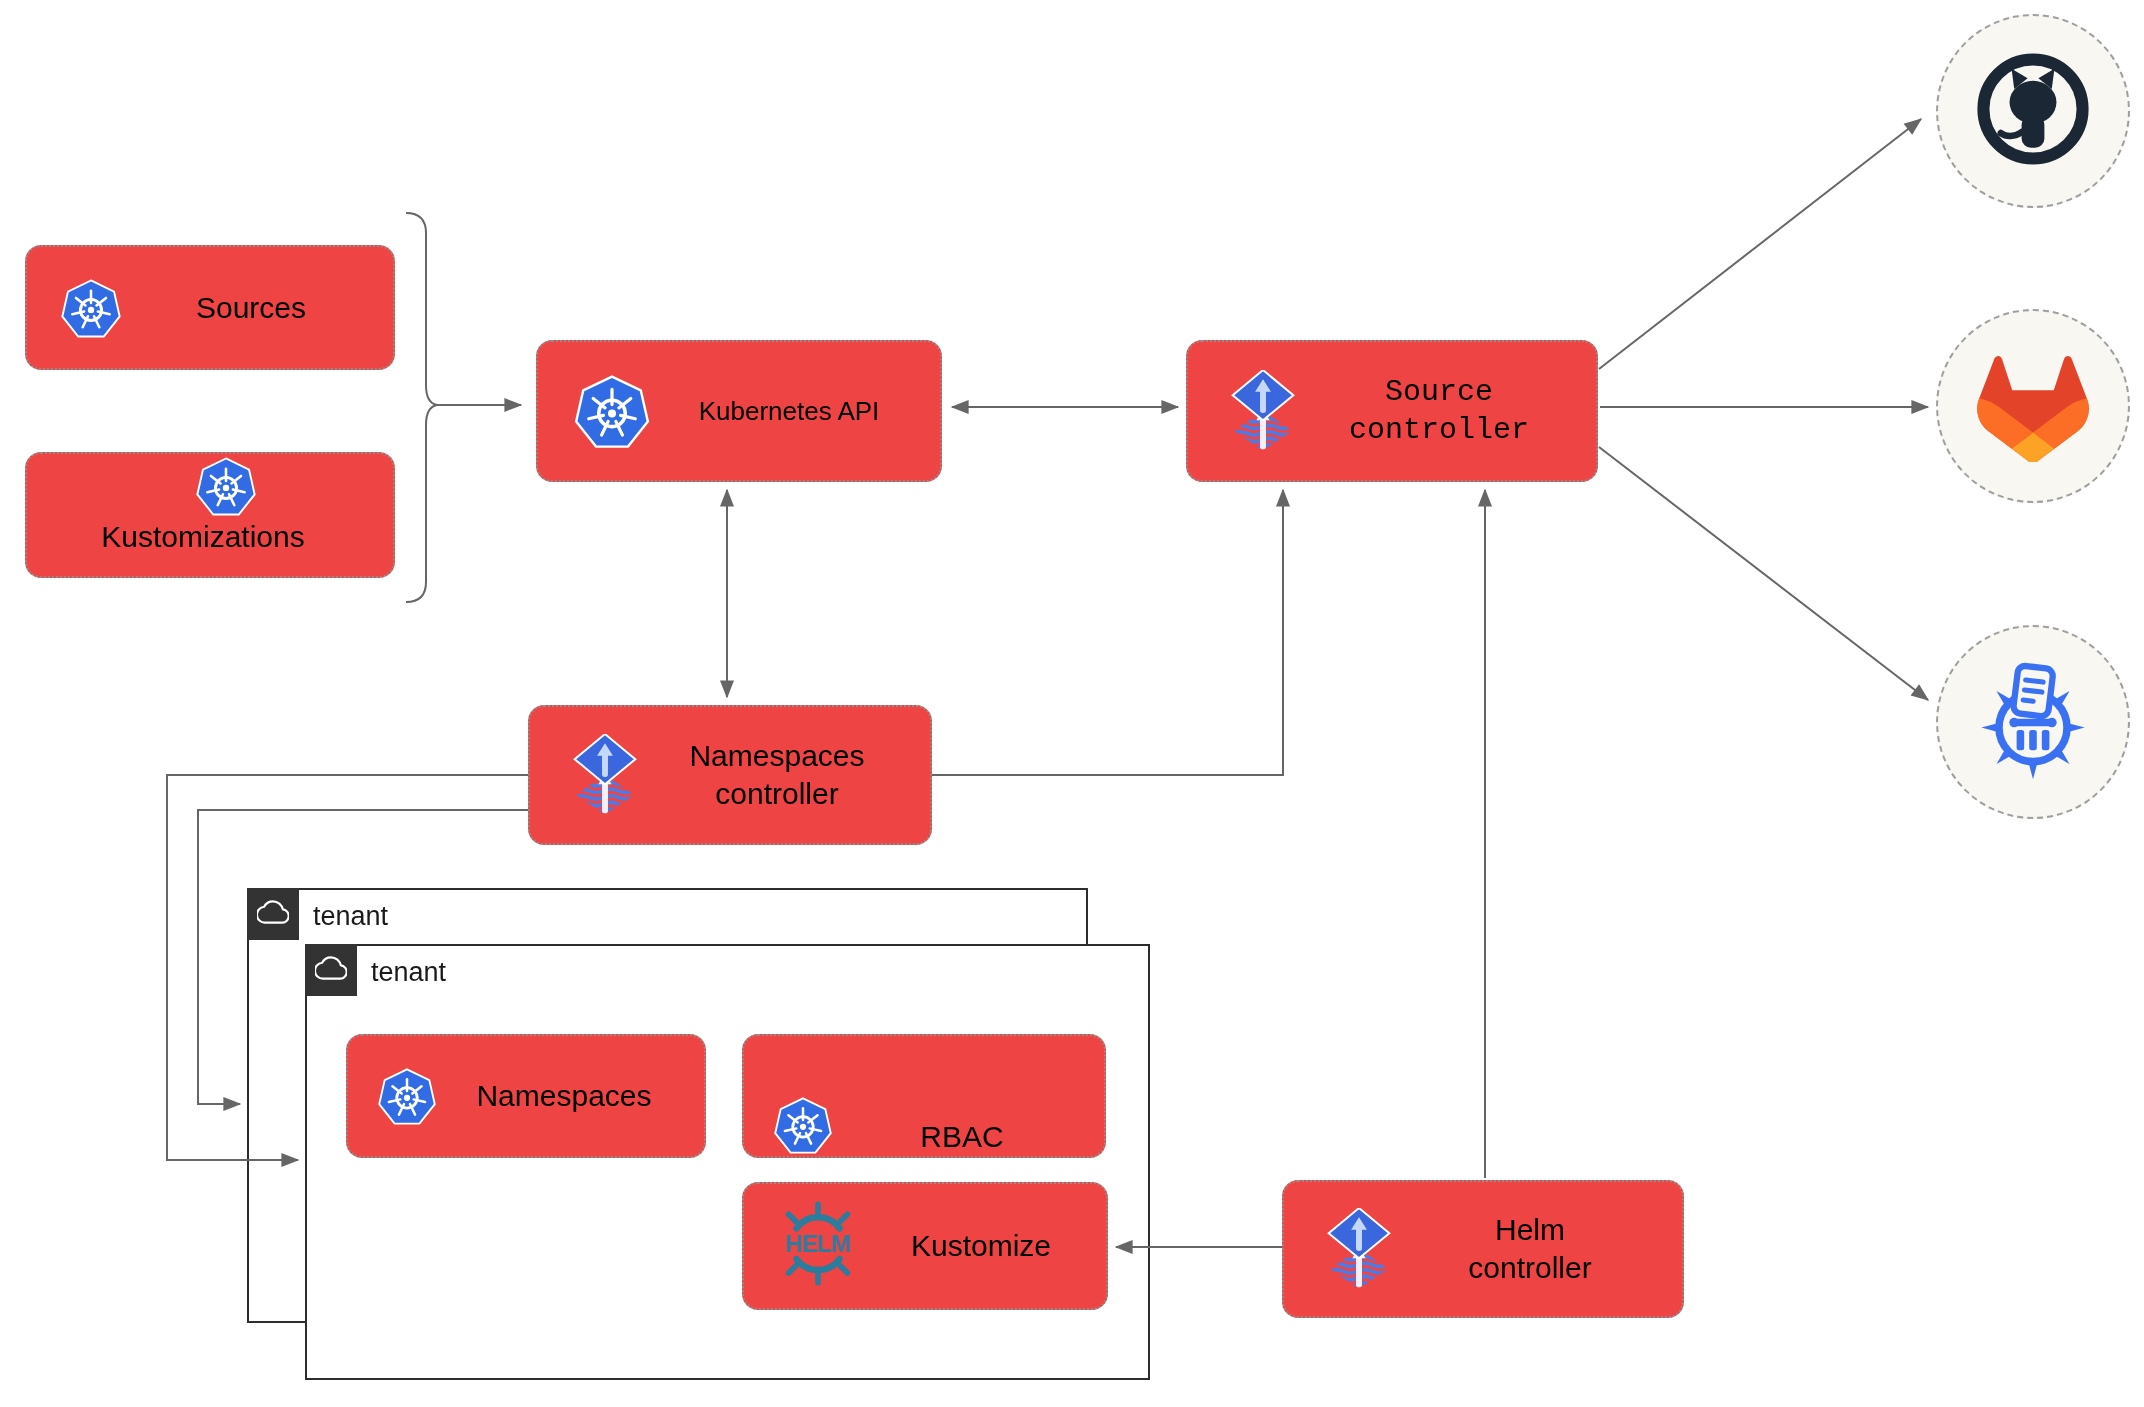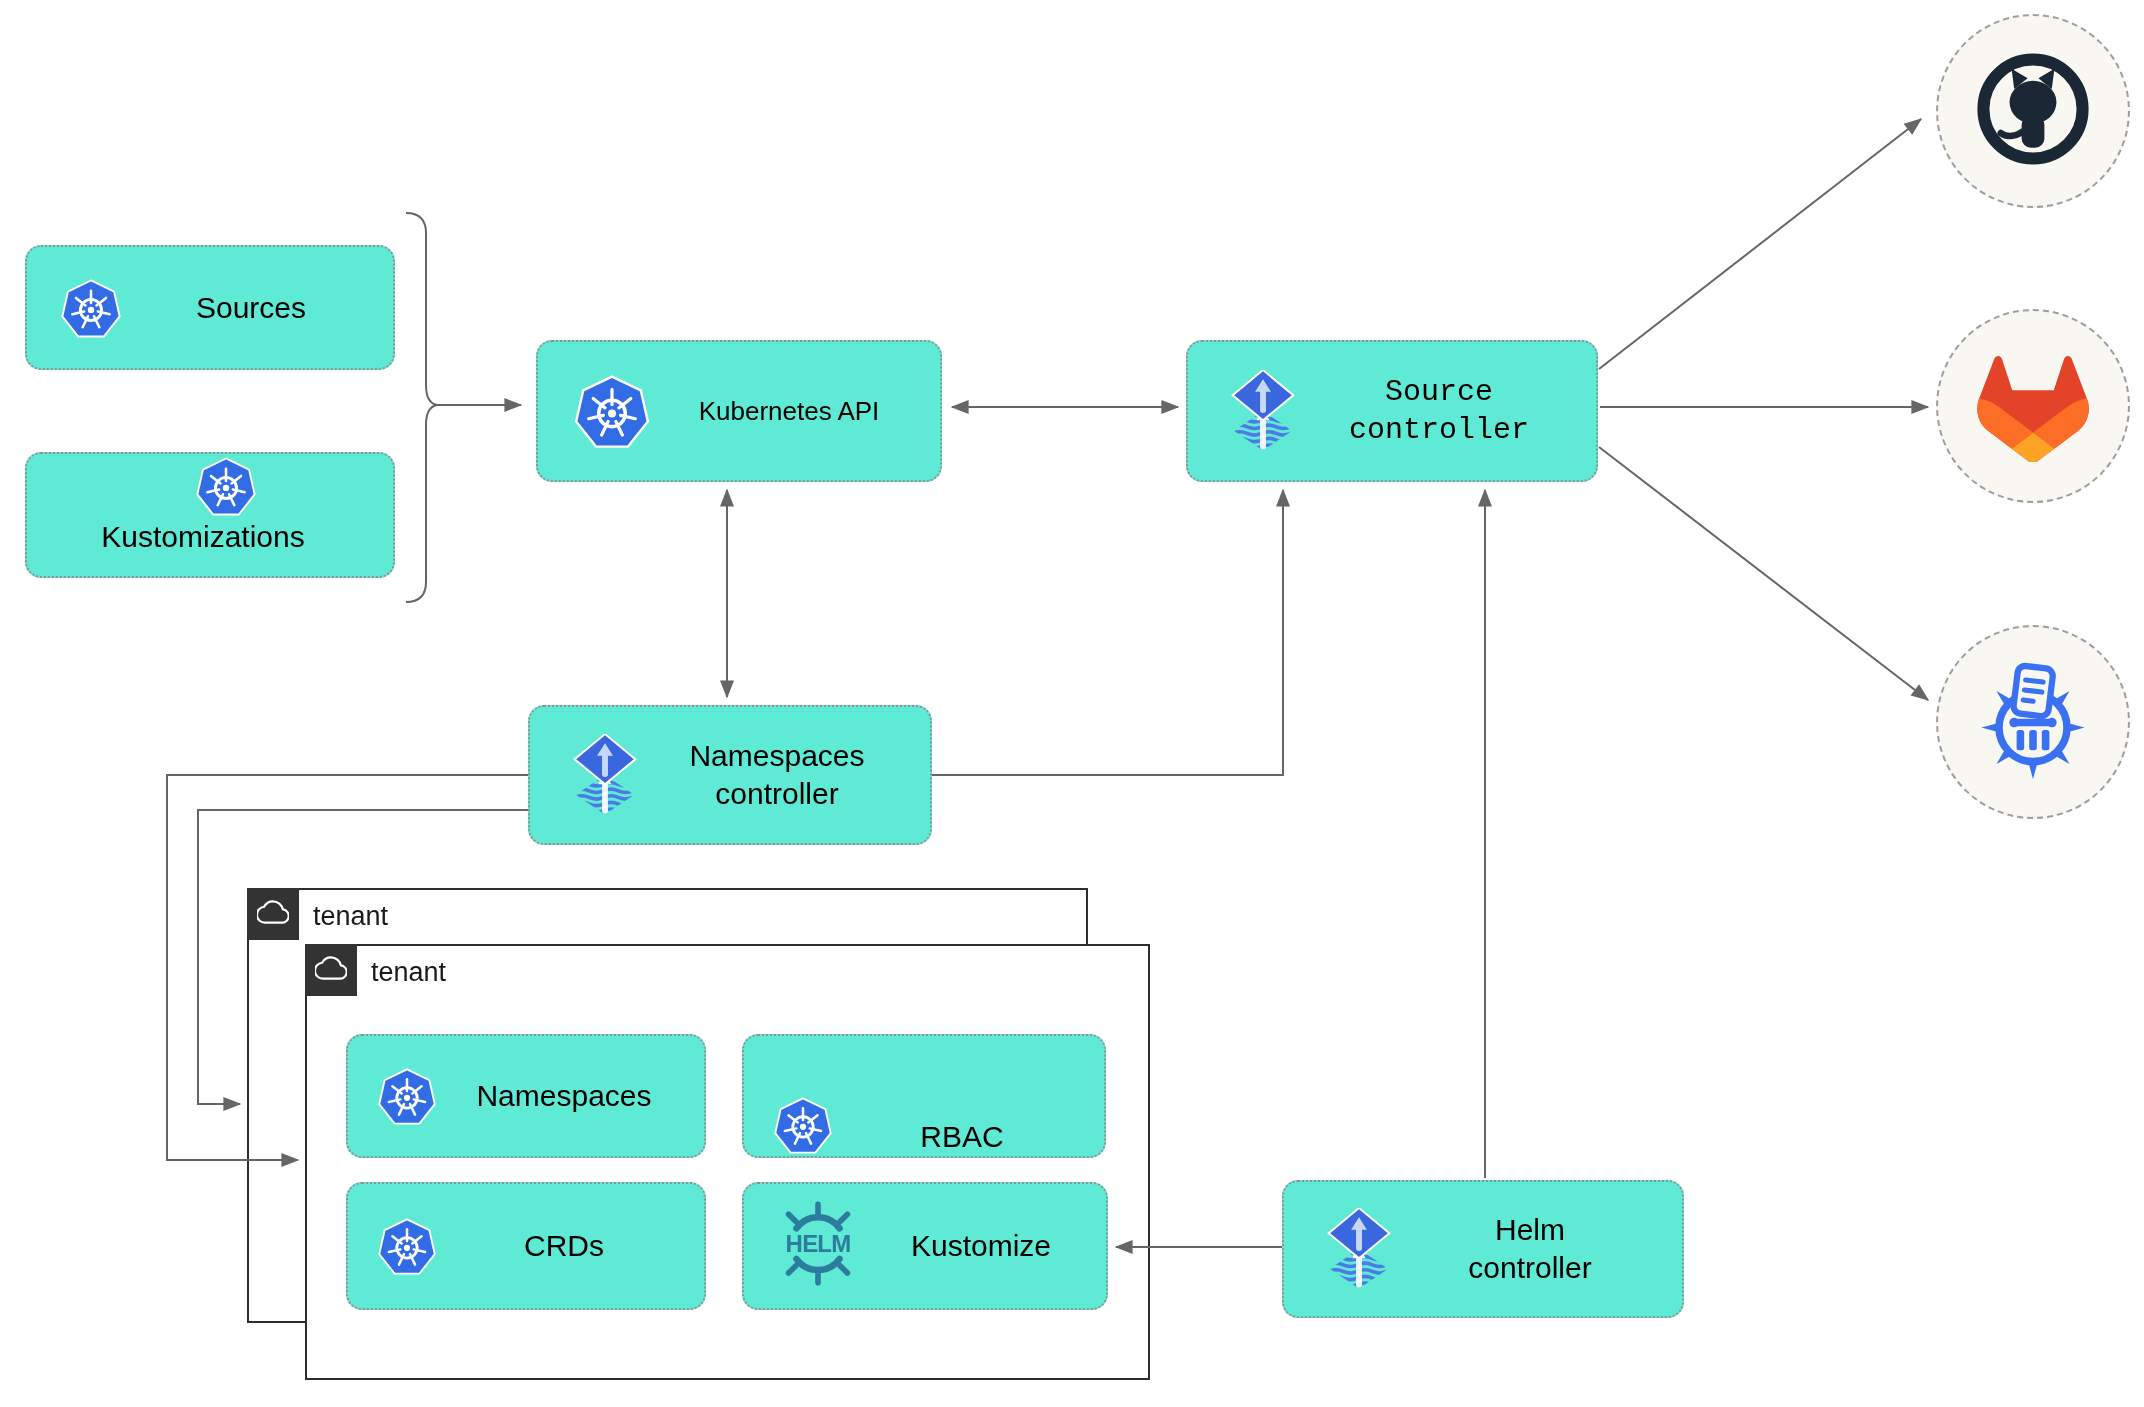--- a/index.html
+++ b/index.html
@@ -1,19 +1,19 @@
 <!DOCTYPE html>
 <html><head>
 <meta charset="utf-8">
 <style>
   html,body{margin:0;padding:0;background:#ffffff;}
   .canvas{position:relative;width:2144px;height:1407px;background:#ffffff;overflow:hidden;
           font-family:"Liberation Sans", sans-serif;color:#000;}
   
-  .node{position:absolute;background:#5eead4;border:2px dotted #8f8f8f;border-radius:16px;
+  .node{position:absolute;background:#ef4444;border:2px dotted #8f8f8f;border-radius:16px;
         display:flex;align-items:center;box-sizing:border-box;z-index:3;}
   .nicon{flex:0 0 auto;display:flex;align-items:center;justify-content:center;}
   .nlabel{flex:1;text-align:center;font-size:30px;line-height:38px;color:#000;padding-right:14px;}
   .nlabel span{display:block;}
   
   .tenant{position:absolute;background:#ffffff;border:2px solid #2d2d2d;box-sizing:border-box;}
   .tenant-tag{position:absolute;top:-2px;left:-2px;width:52px;height:52px;background:#333333;
               display:flex;align-items:center;justify-content:center;}
   .tenant-label{position:absolute;left:64px;top:11px;font-size:27px;color:#1a1a1a;}
   
@@ -205,28 +205,20 @@
 
   <div class="node" style="left:742px;top:1034px;width:364px;height:124px;align-items:flex-end;">
     <span class="nicon" style="margin-left:28px;">
       <svg width="62" height="62">
           <use href="#ic-k8s"></use>
         </svg>
       </span>
     <span class="nlabel">RBAC</span>
   </div>
 
-  <div class="node" style="left:346px;top:1182px;width:360px;height:128px;">
-    <span class="nicon" style="margin-left:28px;">
-      <svg width="62" height="62">
-          <use href="#ic-k8s"></use>
-        </svg>
-      </span>
-    <span class="nlabel">CRDs</span>
-  </div>
 
   <div class="node" style="left:742px;top:1182px;width:366px;height:128px;">
     <span class="nicon" style="margin-left:22px;">
       <svg width="104" height="90" viewBox="0 0 130 110">
         <g stroke="#2b7c9d" stroke-width="8" stroke-linecap="round" fill="none">
           <path d="M38,33 A33,33 0 0 1 92,33"></path>
           <path d="M38,71 A33,33 0 0 0 92,71"></path>
         </g>
         <g stroke="#2b7c9d" stroke-width="7" stroke-linecap="round">
           <line x1="65" y1="14" x2="65" y2="3"></line>

